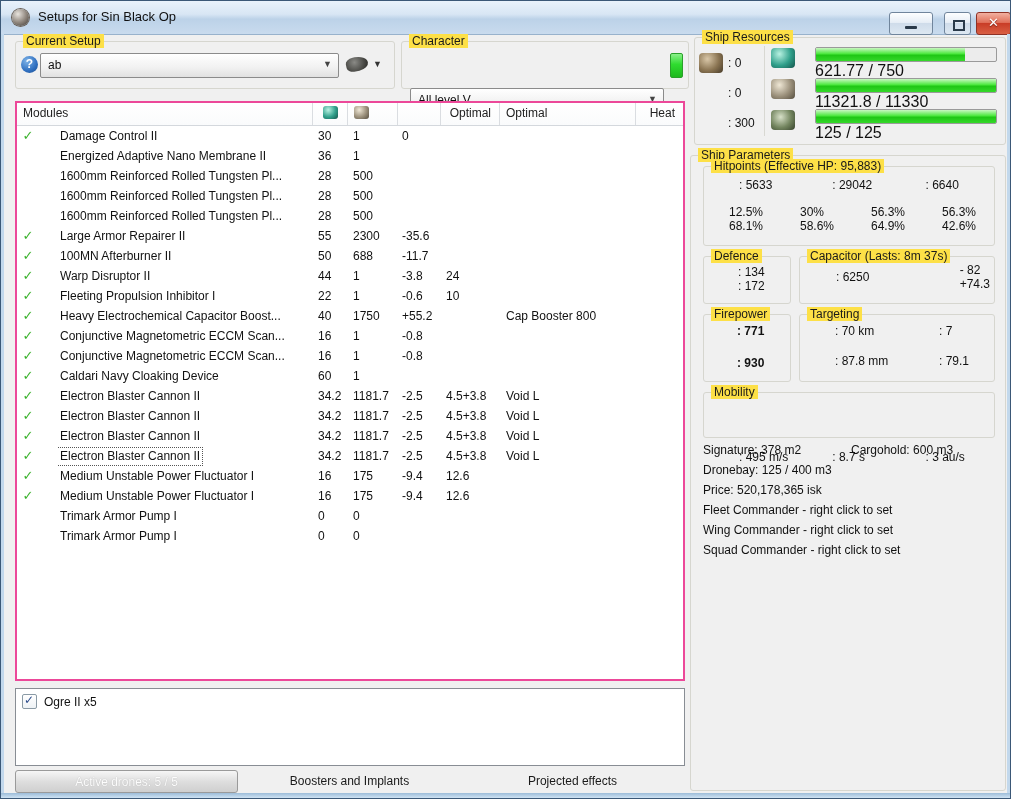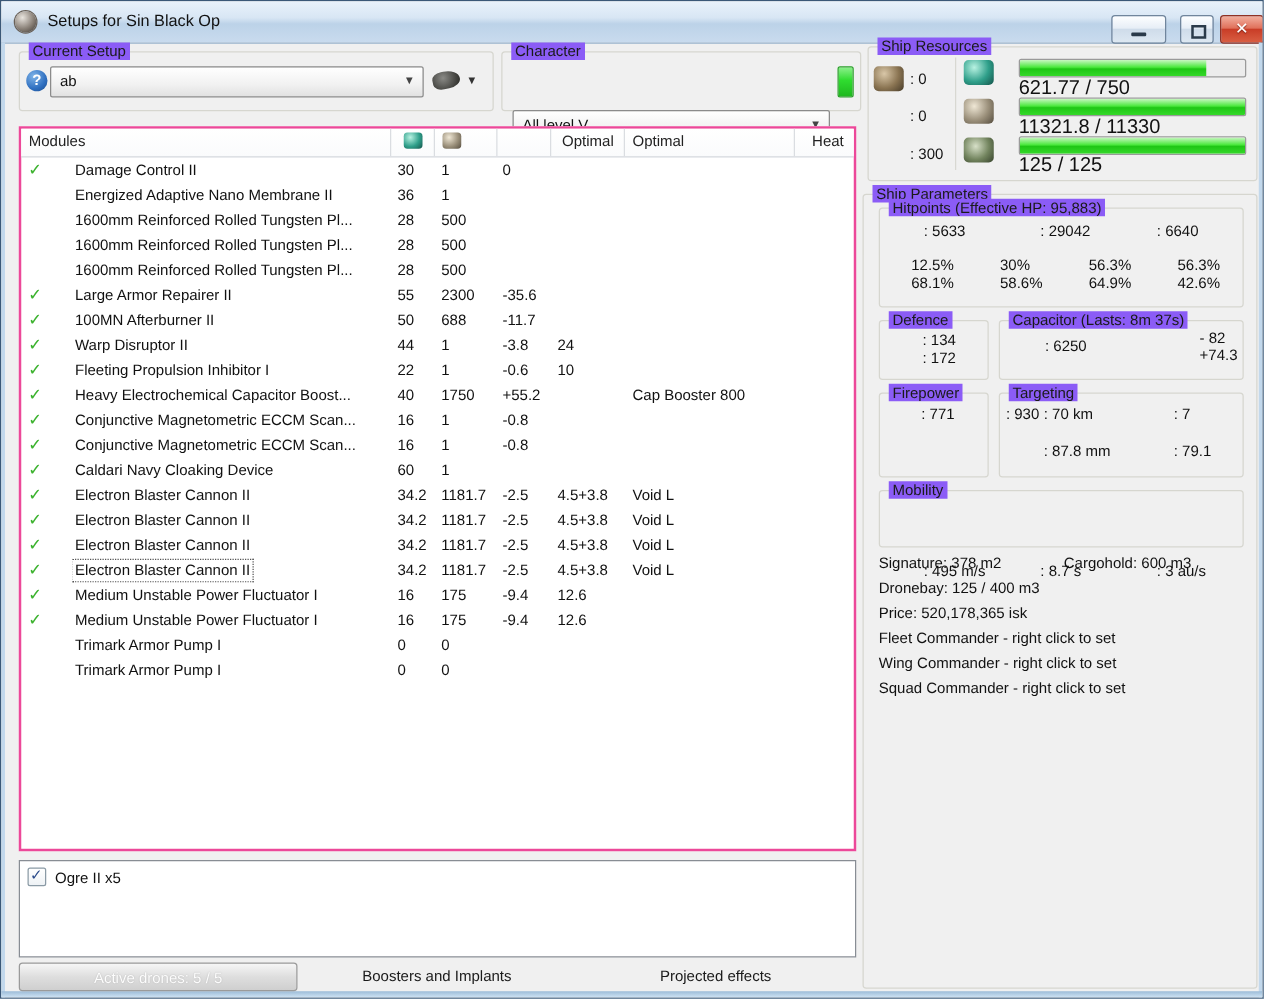--- a/index.html
+++ b/index.html
@@ -17,21 +17,21 @@
   .winbtn{position:absolute;top:11px;height:21px;border:1px solid #70859c;border-radius:3px;
     background:linear-gradient(180deg,#fdfeff,#e7eef6 45%,#cfdcea 50%,#dde8f2);}
   .winbtn-min{left:888px;width:42px;}
   .winbtn-max{left:943px;width:25px;}
   .winbtn-close{left:975px;width:33px;background:linear-gradient(180deg,#f2b0a0,#e0715b 45%,#c93d27 50%,#d95f43);border-color:#8e3226;}
   .glyph-min{position:absolute;left:50%;bottom:5px;width:12px;height:3px;margin-left:-6px;background:#2a3a4a;border-radius:1px;}
   .glyph-max{position:absolute;left:50%;top:50%;width:8px;height:7px;margin:-4px 0 0 -5px;border:2px solid #2a3a4a;}
   .glyph-close{position:absolute;left:0;right:0;top:2px;text-align:center;color:#fff;font-size:13px;font-weight:bold;text-shadow:0 1px 1px #7a1f12;}
   
   .groupbox{position:absolute;border:1px solid #d6d6cf;border-radius:3px;}
-  .gb-label{position:absolute;top:-8px;left:7px;background:#8b5cf6;padding:0 3px;font-size:12px;color:#1a1a1a;white-space:nowrap;}
+  .gb-label{position:absolute;top:-8px;left:7px;background:#fde047;padding:0 3px;font-size:12px;color:#1a1a1a;white-space:nowrap;}
   
   .combo{position:absolute;height:23px;border:1px solid #8b8b8b;border-radius:2px;
     background:linear-gradient(180deg,#ffffff,#f1f1f1 60%,#e1e1e1);font-size:12px;color:#111;}
   .combo .combo-text{position:absolute;left:7px;top:4px;white-space:nowrap;}
   .combo .combo-caret{position:absolute;right:6px;top:5px;font-size:9px;color:#444;}
   .help-icon{position:absolute;width:17px;height:17px;border-radius:50%;
     background:radial-gradient(circle at 35% 30%,#7fb4e8,#2f6fc0 60%,#1a4a8a);color:#fff;font-size:12px;font-weight:bold;
     text-align:center;line-height:17px;}
   .ship-menu{position:absolute;width:40px;height:22px;cursor:default;}
   .ship-glyph{position:absolute;left:2px;top:3px;width:22px;height:14px;border-radius:40% 60% 50% 40%;
@@ -89,21 +89,21 @@
   #hp-stats{position:absolute;left:6px;top:8px;right:4px;display:flex;gap:0;}
   #hp-stats .stat{width:33.3%;}
   #resists-row{position:absolute;left:4px;top:38px;right:2px;display:flex;}
   .resist{display:flex;align-items:center;gap:4px;width:25%;}
   .ricon{display:inline-block;width:17px;height:22px;border-radius:3px;flex:none;}
   .rvals{font-size:12px;line-height:14px;color:#111;}
   .def-body{position:absolute;left:4px;top:8px;display:flex;gap:6px;align-items:center;}
   .two-vals{font-size:12px;line-height:14px;color:#111;white-space:nowrap;}
   .cap-body{position:absolute;left:6px;top:6px;right:4px;display:flex;align-items:center;gap:6px;}
   .cap-body .gap{flex:1;}
-  #fp-stats{position:absolute;left:4px;top:6px;display:flex;flex-direction:row;gap:12px;}
+  #fp-stats{position:absolute;left:4px;top:6px;display:flex;flex-direction:column;gap:12px;font-weight:bold;}
   #tg-stats{position:absolute;left:6px;top:6px;right:2px;display:grid;grid-template-columns:104px 1fr;row-gap:10px;}
   #mb-stats{position:absolute;left:6px;top:8px;right:4px;display:flex;gap:0;}
   #mb-stats .stat{width:33.3%;margin-top:46px;}
   #info-block{position:absolute;left:12px;top:284px;right:6px;font-size:12px;color:#111;}
   .info-line{height:20px;line-height:20px;white-space:nowrap;}
   .info-line .col2{position:absolute;left:148px;}
   
   .icon-cpu{background:radial-gradient(circle at 35% 30%,#b8f2e2,#2f9f8a 55%,#14534a);}
   .icon-powergrid{background:radial-gradient(circle at 35% 30%,#efe7d5,#9a8f7a 55%,#544c3e);}
   .icon-drone-bandwidth{background:radial-gradient(circle at 40% 35%,#d7e0c8,#72845e 55%,#36422c);}

